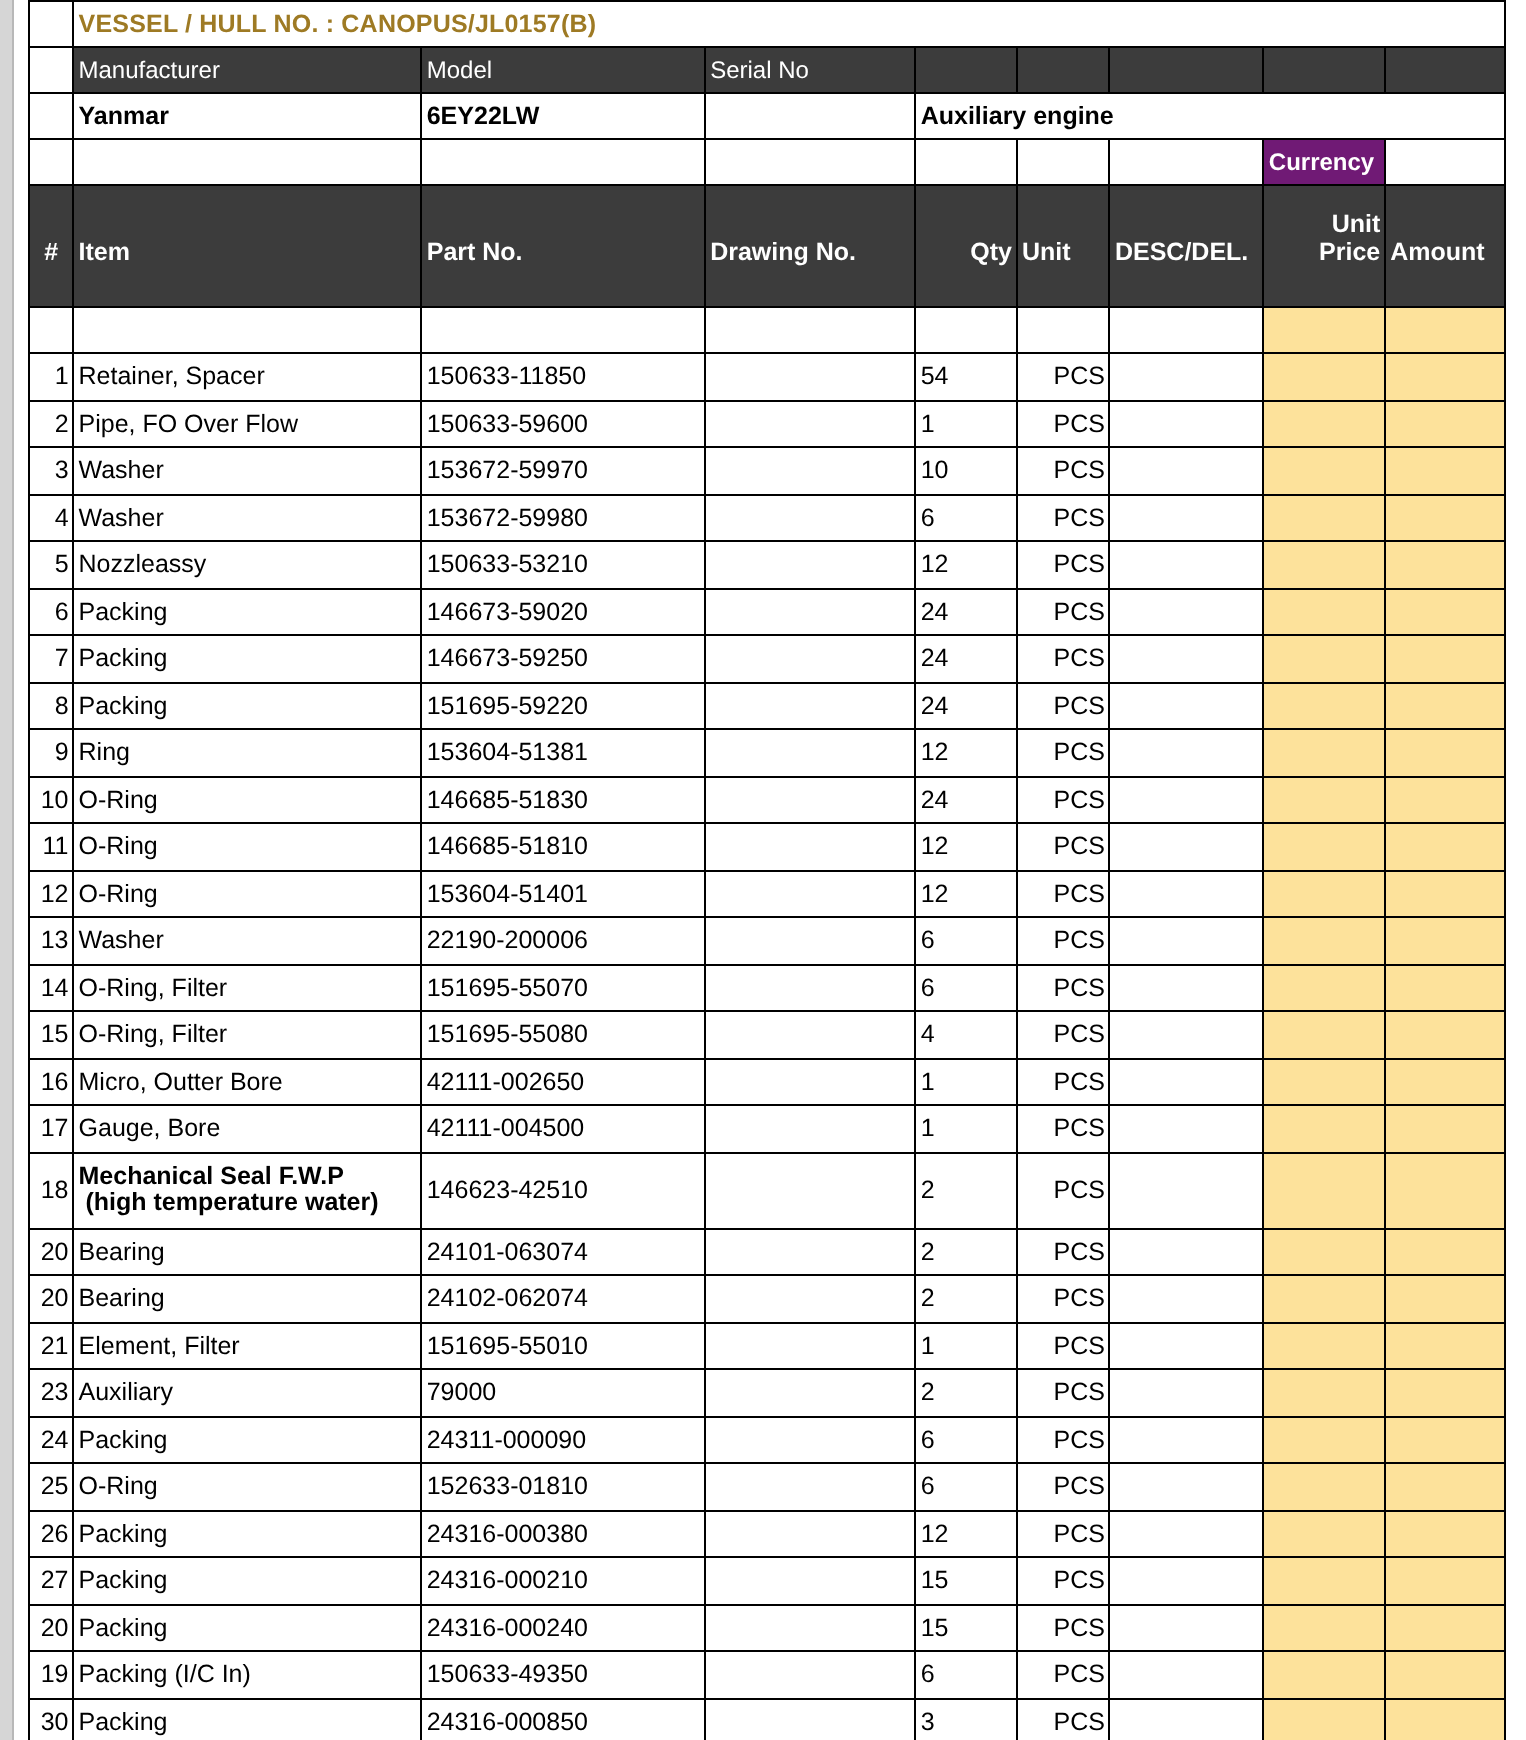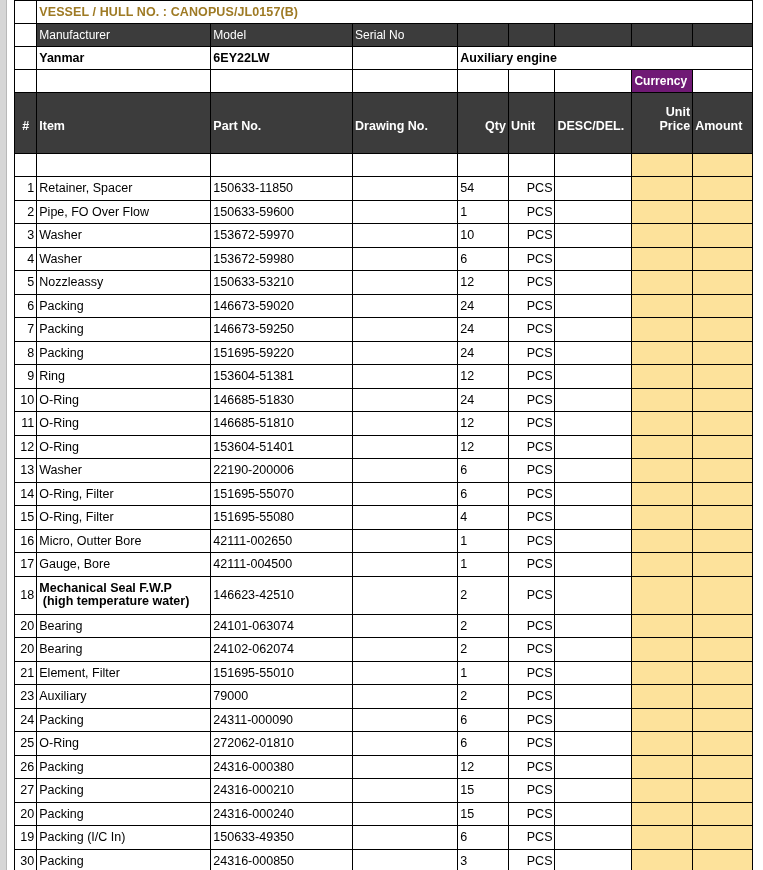--- a/index.html
+++ b/index.html
@@ -451,21 +451,21 @@
           <td></td>
           <td class="qty">6</td>
           <td class="unit thin-left">PCS</td>
           <td></td>
           <td class="money"></td>
           <td class="money"></td>
         </tr>
         <tr class="item-row">
           <td class="num">25</td>
           <td>O-Ring</td>
-          <td>272062-01810</td>
+          <td>152633-01810</td>
           <td></td>
           <td class="qty">6</td>
           <td class="unit thin-left">PCS</td>
           <td></td>
           <td class="money"></td>
           <td class="money"></td>
         </tr>
         <tr class="item-row">
           <td class="num">26</td>
           <td>Packing</td>

